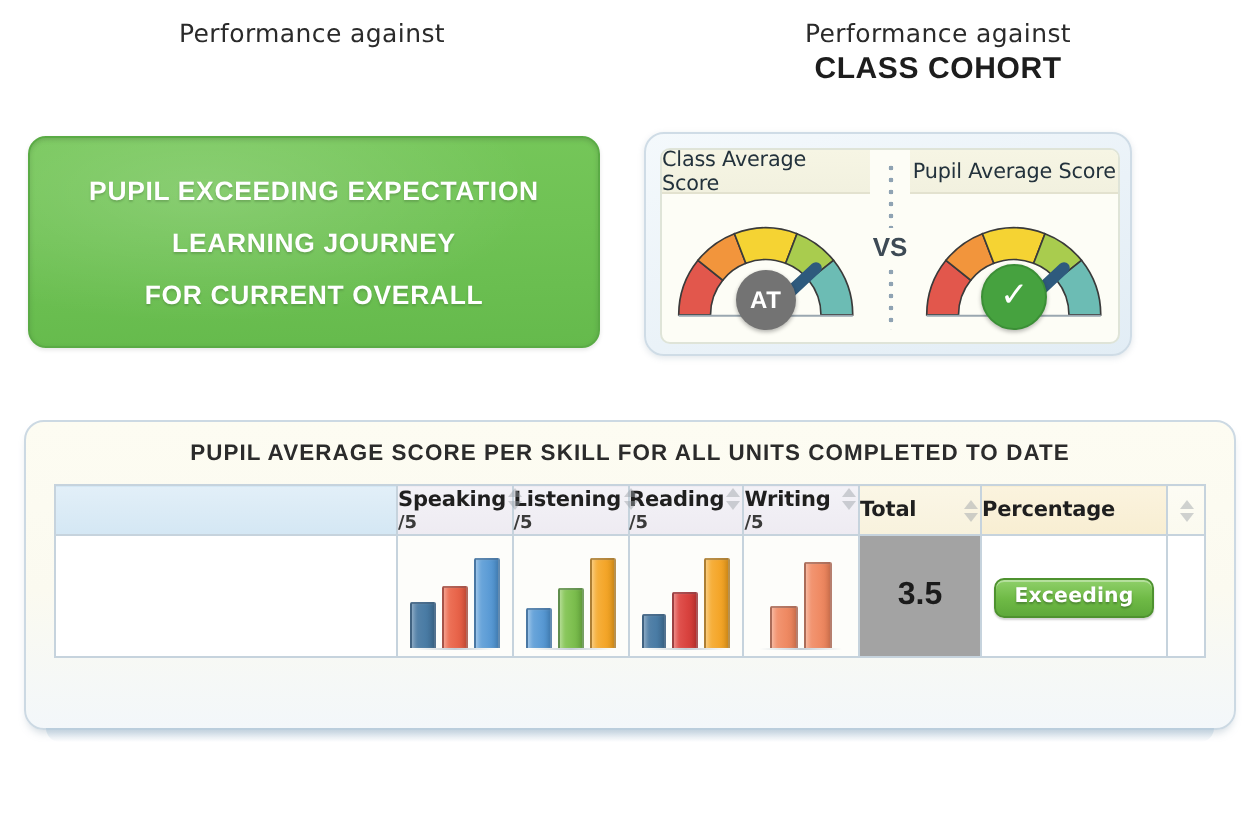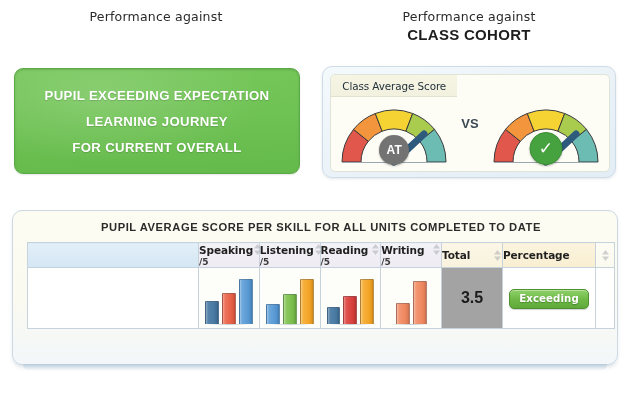--- a/index.html
+++ b/index.html
@@ -50,21 +50,21 @@
     font-size:13.2px;
     font-weight:700;
     letter-spacing:.35px;
     text-shadow:0 1px 1px rgba(60,100,50,.30);
     white-space:nowrap;
   }
 
   
   #cohort-outer{
     position:absolute; left:322px; top:66px;
-    width:294px; height:112px;
+    width:244px; height:112px;
     border-radius:10px;
     background:linear-gradient(160deg,#f4f9fc 0%,#eaf2f8 55%,#e2edf5 100%);
     border:1.2px solid #cfdce6;
     box-shadow:0 1px 3px rgba(120,140,160,.22);
     padding:7px;
     box-sizing:border-box;
   }
   #cohort-inner{
     width:100%;height:100%;
     background:#fdfdf6;
@@ -89,21 +89,21 @@
   }
   .gauge-art{
     position:absolute; top:21px; left:0; right:0; bottom:0;
     display:flex; align-items:flex-end; justify-content:center;
     padding-bottom:5px;
   }
   .vs-divider{
     position:absolute; left:50%; top:6px; bottom:6px;
     transform:translateX(-50%);
     width:22px;
-    display:flex; flex-direction:row; align-items:center; justify-content:center;text-align:right;
+    display:flex; flex-direction:column; align-items:center; justify-content:center;text-align:right;
   }
   .vs-dots{
     flex:1; width:3px;
     background-image:radial-gradient(circle, #8fa3b3 1.1px, rgba(0,0,0,0) 1.3px);
     background-size:3px 6px;
     background-repeat:repeat-y;
   }
   .vs-text{
     font-size:13px; font-weight:700; color:#3d4a55;
     padding:2px 0; font-family:"Liberation Sans", sans-serif;
@@ -111,21 +111,21 @@
 
   
   #skills-panel{
     position:absolute; left:12px; top:210px;
     width:606px; height:155px;
     background:linear-gradient(180deg,#fdfcf2 0%,#fbfaf0 55%,#f3f7fa 100%);
     border:1.2px solid #ccd9e3;
     border-radius:10px;
     box-shadow:0 3px 5px -2px rgba(120,145,165,.40);
     box-sizing:border-box;
-    padding:10px 2px 0 14px;
+    padding:10px 14px 0 14px;
   }
   #skills-panel::after{
     content:"";
     position:absolute; left:10px; right:10px; top:100%;
     height:7px;
     background:linear-gradient(180deg, rgba(170,195,214,.55), rgba(170,195,214,0));
     border-radius:0 0 8px 8px;
   }
   #skills-heading{
     text-align:center;
@@ -272,20 +272,21 @@
       </div>
     </div>
 
     <div class="vs-divider">
       <div class="vs-dots"></div>
       <div class="vs-text">VS</div>
       <div class="vs-dots"></div>
     </div>
 
     <div class="gauge-half right">
+      <div class="gauge-label">Pupil Average Score</div>
       <div class="gauge-art">
         <svg width="124" height="64" viewBox="0 0 124 64">
           <g transform="translate(62,60)">
             <path d="M -52 0 A 52 52 0 0 1 -40.5 -32.6 L -25.7 -20.7 A 33 33 0 0 0 -33 0 Z" fill="#e2574c" stroke="#3a3a3a" stroke-width="1"></path>
             <path d="M -40.5 -32.6 A 52 52 0 0 1 -18.7 -48.5 L -11.9 -30.8 A 33 33 0 0 0 -25.7 -20.7 Z" fill="#f2953c" stroke="#3a3a3a" stroke-width="1"></path>
             <path d="M -18.7 -48.5 A 52 52 0 0 1 18.7 -48.5 L 11.9 -30.8 A 33 33 0 0 0 -11.9 -30.8 Z" fill="#f5d333" stroke="#3a3a3a" stroke-width="1"></path>
             <path d="M 18.7 -48.5 A 52 52 0 0 1 40.5 -32.6 L 25.7 -20.7 A 33 33 0 0 0 11.9 -30.8 Z" fill="#a9cc4e" stroke="#3a3a3a" stroke-width="1"></path>
             <path d="M 40.5 -32.6 A 52 52 0 0 1 52 0 L 33 0 A 33 33 0 0 0 25.7 -20.7 Z" fill="#6cbcb4" stroke="#3a3a3a" stroke-width="1"></path>
             <line x1="-52" y1="0.5" x2="52" y2="0.5" stroke="#9aa7b0" stroke-width="1.2"></line>
             <line x1="0" y1="0" x2="30" y2="-28" stroke="#2e5a7d" stroke-width="7" stroke-linecap="round"></line>

